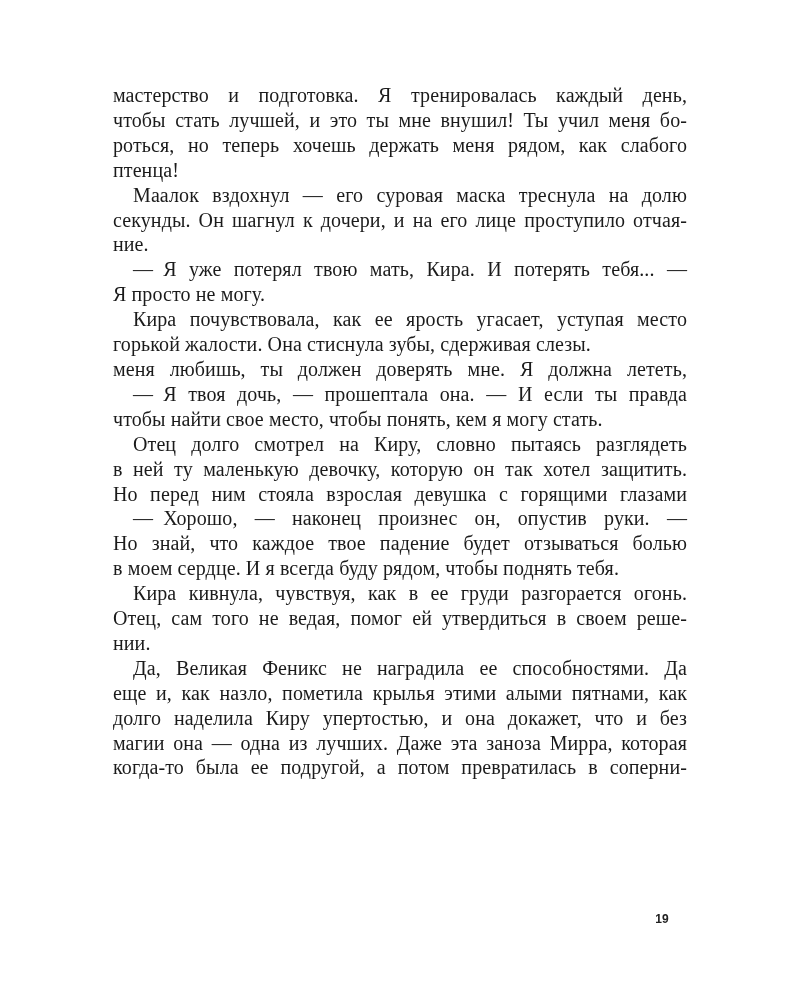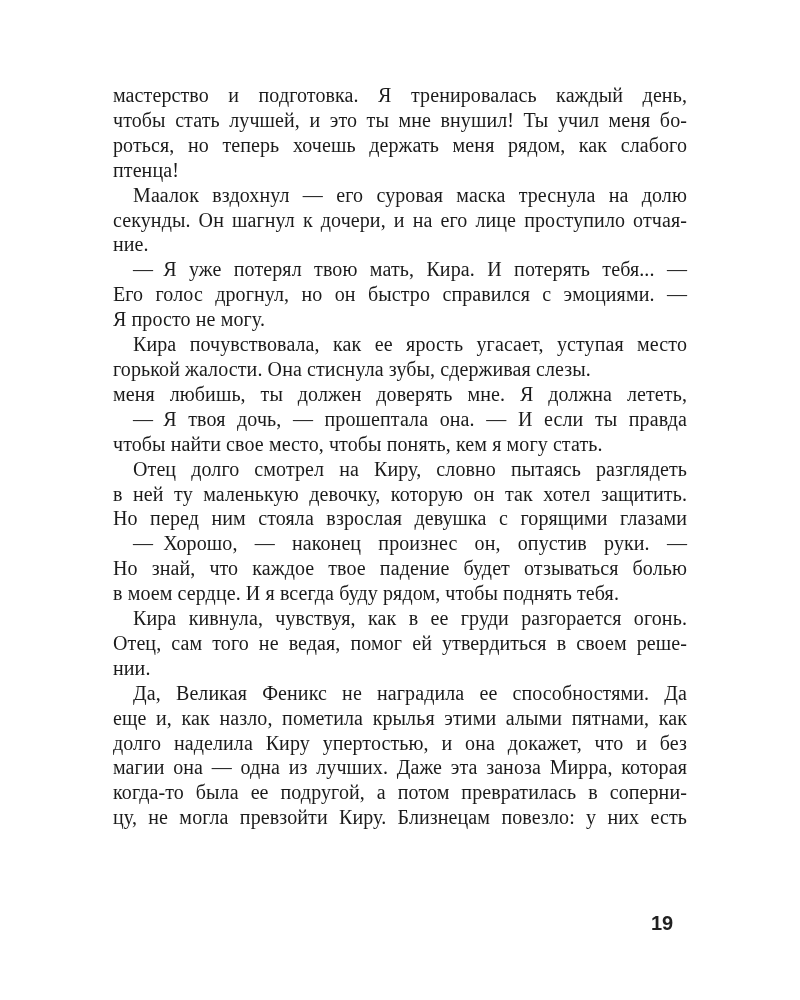--- a/index.html
+++ b/index.html
@@ -39,21 +39,21 @@
   .ln.i {
     text-indent: 20px;
   }
   .page-number {
     position: absolute;
     top: 913px;
     left: 645px;
     width: 34px;
     text-align: center;
     font-family: "Liberation Sans", "DejaVu Sans", sans-serif;
-    font-size: 20px;
+    font-size: 12px;
     font-weight: 600;
     line-height: 1;
     color: #212121;
   }
 </style>
 </head>
 <body>
 
 <div class="page">
   <div class="text-block">
@@ -61,21 +61,20 @@
     <div class="ln j">мастерство и подготовка. Я тренировалась каждый день,</div>
     <div class="ln j">чтобы стать лучшей, и это ты мне внушил! Ты учил меня бо-</div>
     <div class="ln j">роться, но теперь хочешь держать меня рядом, как слабого</div>
     <div class="ln e">птенца!</div>
 
     <div class="ln j i">Маалок вздохнул — его суровая маска треснула на долю</div>
     <div class="ln j">секунды. Он шагнул к дочери, и на его лице проступило отчая-</div>
     <div class="ln e">ние.</div>
 
     <div class="ln j i">— Я уже потерял твою мать, Кира. И потерять тебя... —</div>
-    <div class="ln j">Его голос дрогнул, но он быстро справился с эмоциями. —</div>
     <div class="ln e">Я просто не могу.</div>
 
     <div class="ln j i">Кира почувствовала, как ее ярость угасает, уступая место</div>
     <div class="ln e">горькой жалости. Она стиснула зубы, сдерживая слезы.</div>
 
     <div class="ln j">меня любишь, ты должен доверять мне. Я должна лететь,</div>
     <div class="ln j i">— Я твоя дочь, — прошептала она. — И если ты правда</div>
     <div class="ln e">чтобы найти свое место, чтобы понять, кем я могу стать.</div>
 
     <div class="ln j i">Отец долго смотрел на Киру, словно пытаясь разглядеть</div>
@@ -88,17 +87,16 @@
 
     <div class="ln j i">Кира кивнула, чувствуя, как в ее груди разгорается огонь.</div>
     <div class="ln j">Отец, сам того не ведая, помог ей утвердиться в своем реше-</div>
     <div class="ln e">нии.</div>
 
     <div class="ln j i">Да, Великая Феникс не наградила ее способностями. Да</div>
     <div class="ln j">еще и, как назло, пометила крылья этими алыми пятнами, как</div>
     <div class="ln j">долго наделила Киру упертостью, и она докажет, что и без</div>
     <div class="ln j">магии она — одна из лучших. Даже эта заноза Мирра, которая</div>
     <div class="ln j">когда-то была ее подругой, а потом превратилась в соперни-</div>
-    <div class="ln j">цу, не могла превзойти Киру. Близнецам повезло: у них есть</div>
   </div>
 
   <div class="page-number">19</div>
 </div>
 
 </body></html>

